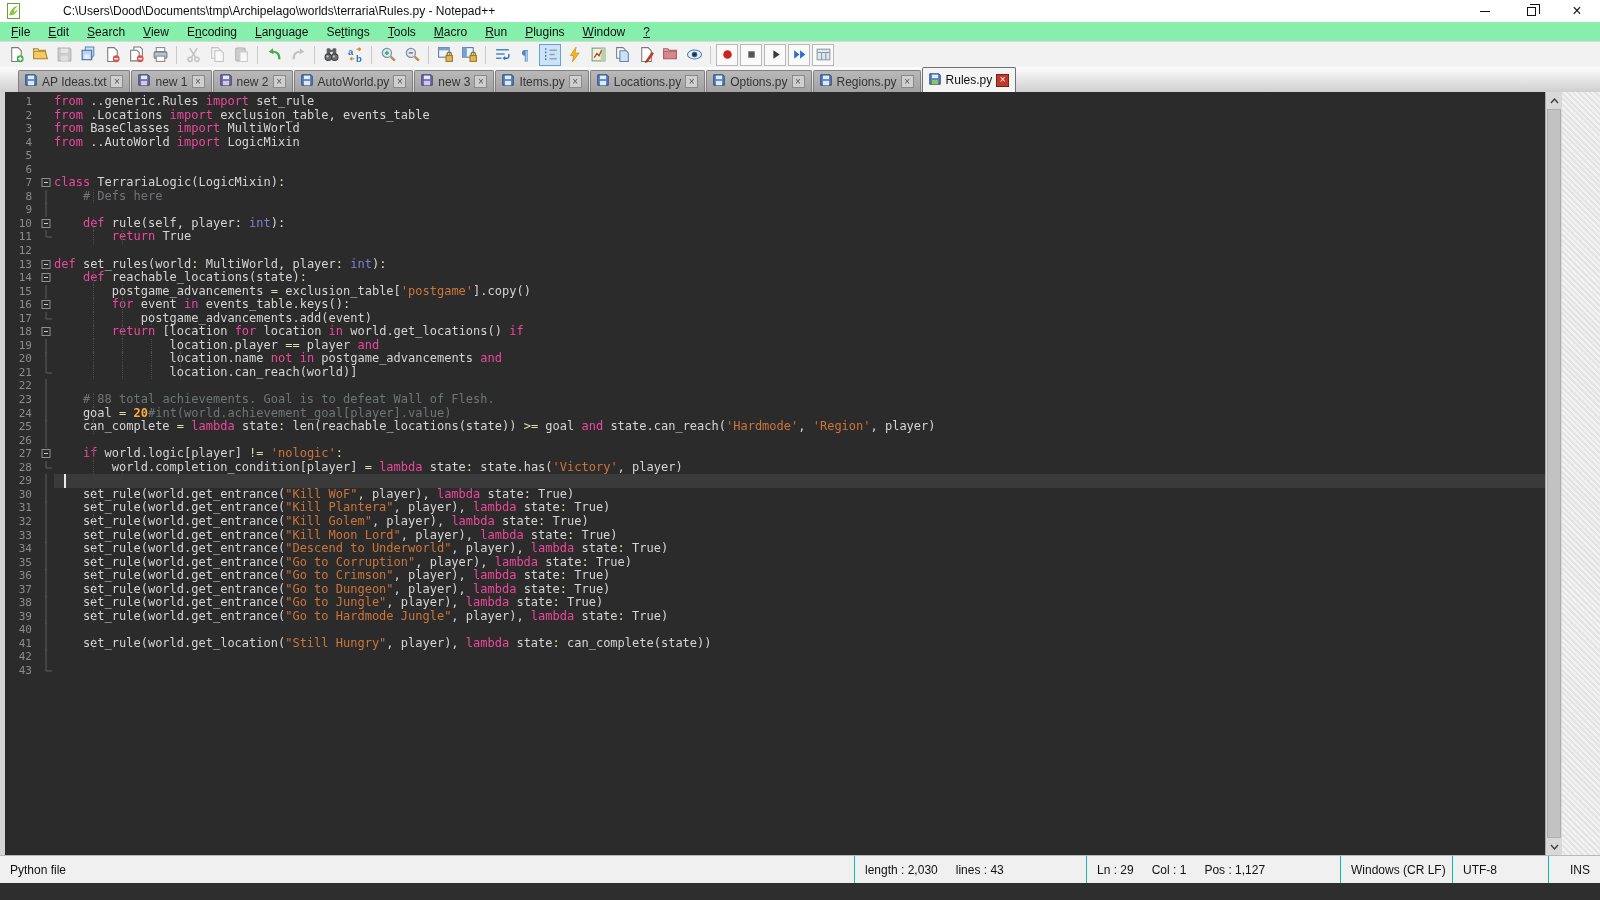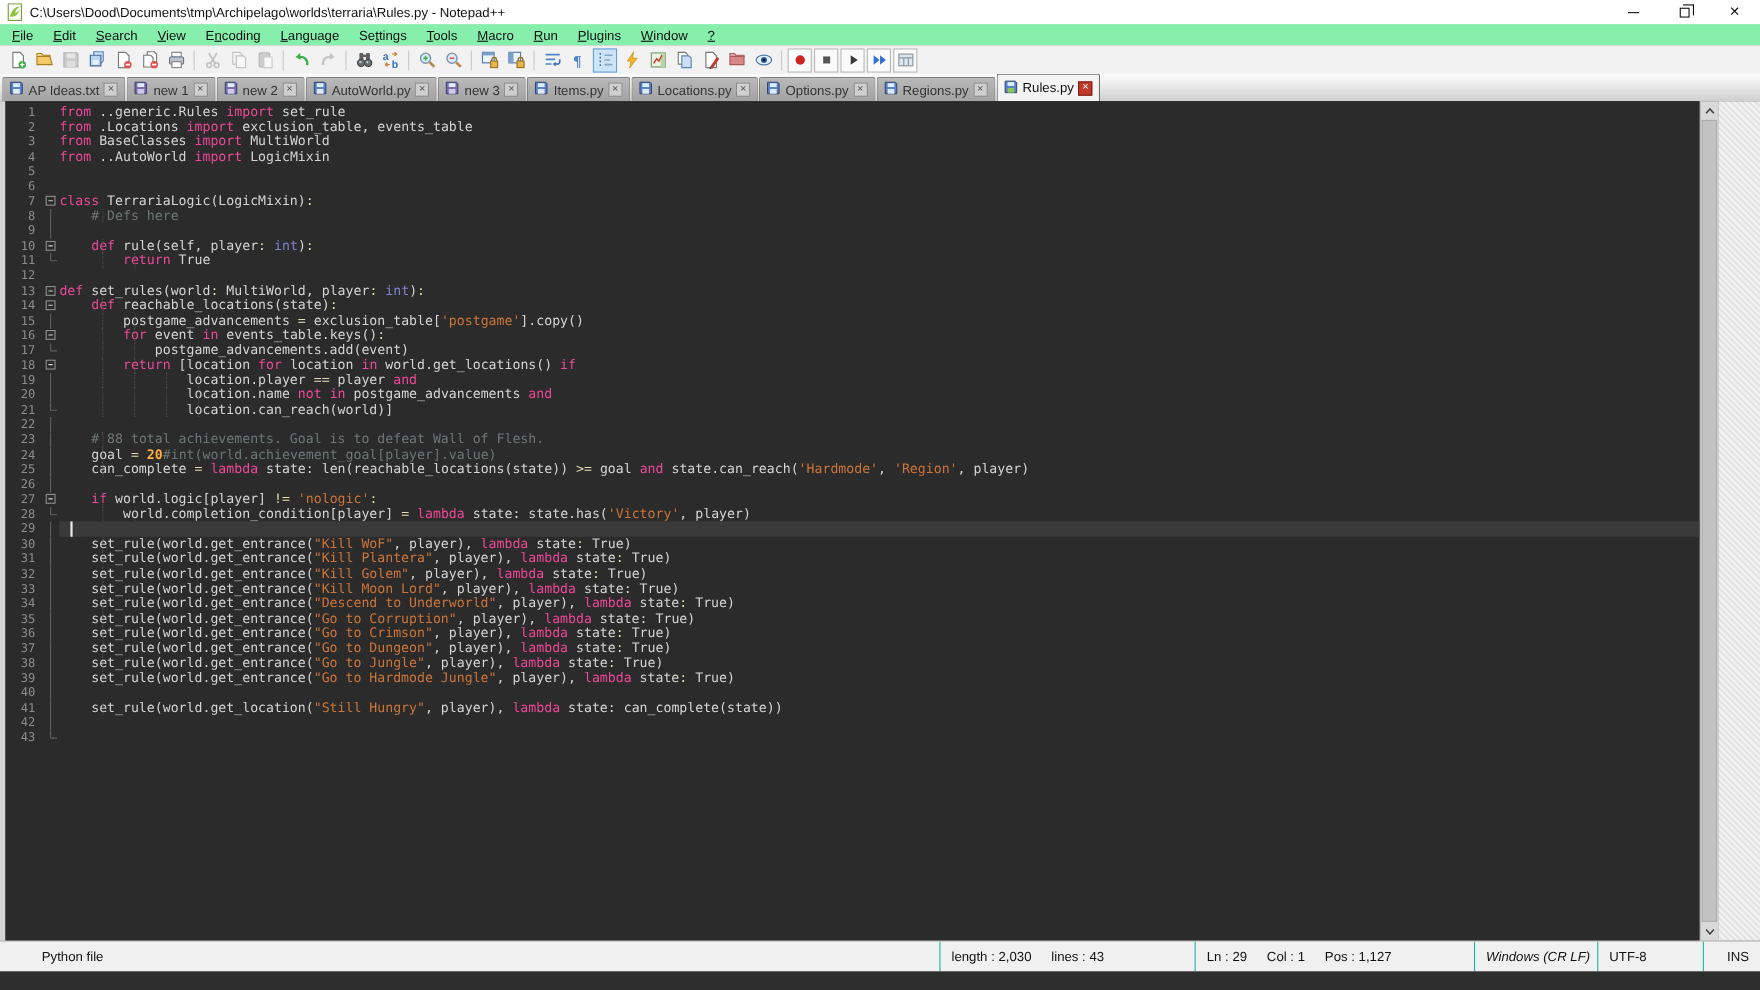--- a/index.html
+++ b/index.html
@@ -3,21 +3,21 @@
 <meta charset="utf-8">
 <style>
   * { margin:0; padding:0; box-sizing:border-box; }
   html,body { width:1600px; height:900px; overflow:hidden; background:#ececec;
               font-family:"Liberation Sans", sans-serif; }
   .window { width:1600px; height:900px; display:flex; flex-direction:column; }
 
   
   .titlebar { height:22px; background:#ffffff; display:flex; align-items:center; flex:0 0 22px; }
   .app-icon { width:16px; height:16px; margin:0 5px 0 6px; }
-  .title-text { font-size:12px; color:#111; white-space:nowrap; }
+  .title-text { font-size:12px; color:#111; white-space:nowrap;margin-left:36px; }
   .win-controls { margin-left:auto; display:flex; height:100%; }
   .win-btn { width:46px; height:100%; display:flex; align-items:center; justify-content:center; cursor:default; }
   .glyph-min { width:10px; height:1px; background:#111; display:block; }
   .glyph-restore { width:9px; height:9px; border:1px solid #111; position:relative; display:block; }
   .glyph-restore:before { content:""; position:absolute; left:2px; top:-4px; width:9px; height:9px; border:1px solid #111; border-left:none; border-bottom:none; }
   .glyph-close { font-size:16px; line-height:14px; color:#111; }
 
   
   .menubar { height:20px; background:#86efac; display:flex; align-items:center; padding-left:2px; flex:0 0 20px; border-bottom:1px solid #d8d8d8; }
   .menu-item { font-size:12px; color:#111; padding:2px 9px; white-space:nowrap; }
@@ -25,21 +25,21 @@
 
   
   .toolbar { height:25px; background:#f2f2f2; display:flex; align-items:center; padding-left:4px; flex:0 0 25px; }
   .tbtn { width:22px; height:22px; display:flex; align-items:center; justify-content:center; margin:0 1px; border:1px solid transparent; }
   .tbtn.disabled { filter:grayscale(1) opacity(.45); }
   .tbtn.active { background:#cde4f7; border:1px solid #66a1d8; }
   .tbtn.framed { border:1px solid #b8b8b8; background:#fafafa; }
   .tsep { width:1px; height:18px; background:#c9c9c9; margin:0 4px; }
 
   
-  .tabbar { height:25px; background:linear-gradient(#fdfdfd,#cfcfcf); display:flex; align-items:flex-end; padding-left:2px; flex:0 0 25px; }
+  .tabbar { height:25px; background:linear-gradient(#fdfdfd,#cfcfcf); display:flex; align-items:flex-end; padding-left:18px; flex:0 0 25px; }
   .tab { height:22px; display:flex; align-items:center; gap:4px; padding:0 6px 0 5px;
          background:linear-gradient(#b9b9b9,#a2a2a2); border:1px solid #808080; border-bottom:none;
          border-radius:2px 2px 0 0; margin-right:1px; font-size:12px; color:#333; white-space:nowrap; }
   .tab.active { height:25px; background:#f4f4f4; color:#111; border-color:#707070; }
   .tab .closebox { width:13px; height:13px; display:flex; align-items:center; justify-content:center;
          background:#cfcfcf; border:1px solid #8a8a8a; font-size:10px; line-height:10px; color:#555; }
   .tab.active .closebox { background:#c0392b; border-color:#7e1f16; color:#fff; }
 
   
   .editor-area { flex:1 1 auto; display:flex; min-height:0; background:#2b2b2b; }
@@ -56,24 +56,24 @@
   .tk-c { color:#6d7677; } .tk-o { color:#e3ddb0; } .tk-t { color:#7d82cc; } .tk-d { color:#d4d4d4; }
 
   .vscroll { width:17px; flex:0 0 17px; background:#d9d9d9; display:flex; flex-direction:column; border-left:1px solid #a8a8a8; }
   .scroll-arrow { height:17px; display:flex; align-items:center; justify-content:center; color:#505050; }
   .scroll-thumb { flex:1 1 auto; background:#c2c2c2; border:1px solid #adadad; margin:0 1px; }
   .right-gutter { width:38px; flex:0 0 38px;
         background:repeating-linear-gradient(45deg,#f2f2f2 0 2px,#e3e3e3 2px 4px); }
 
   
   .statusbar { height:28px; flex:0 0 28px; background:#f0f0f0; border-top:1px solid #b8b8b8;
-               display:flex; align-items:flex-end; font-size:12px; color:#111;padding-left:28px; }
+               display:flex; align-items:flex-end; font-size:12px; color:#111; }
   .sb-sec { padding:0 10px; height:100%; display:flex; align-items:center; gap:18px; border-left:1px solid #14b8a6; white-space:nowrap; }
   .sb-doc { flex:1 1 auto; border-left:none; }
-  .sb-len { width:232px; } .sb-pos { width:254px; } .sb-eol { width:112px;font-style:italic; } .sb-enc { width:96px; }
+  .sb-len { width:232px; } .sb-pos { width:254px; } .sb-eol { width:112px; } .sb-enc { width:96px; }
   .sb-ins { width:52px; justify-content:flex-end; }
   .bottom-strip { height:17px; flex:0 0 17px; background:#2e2e2e; }
 </style>
 </head>
 <body>
 
 <div class="window">
 
   <div class="titlebar">
     <span class="app-icon">

